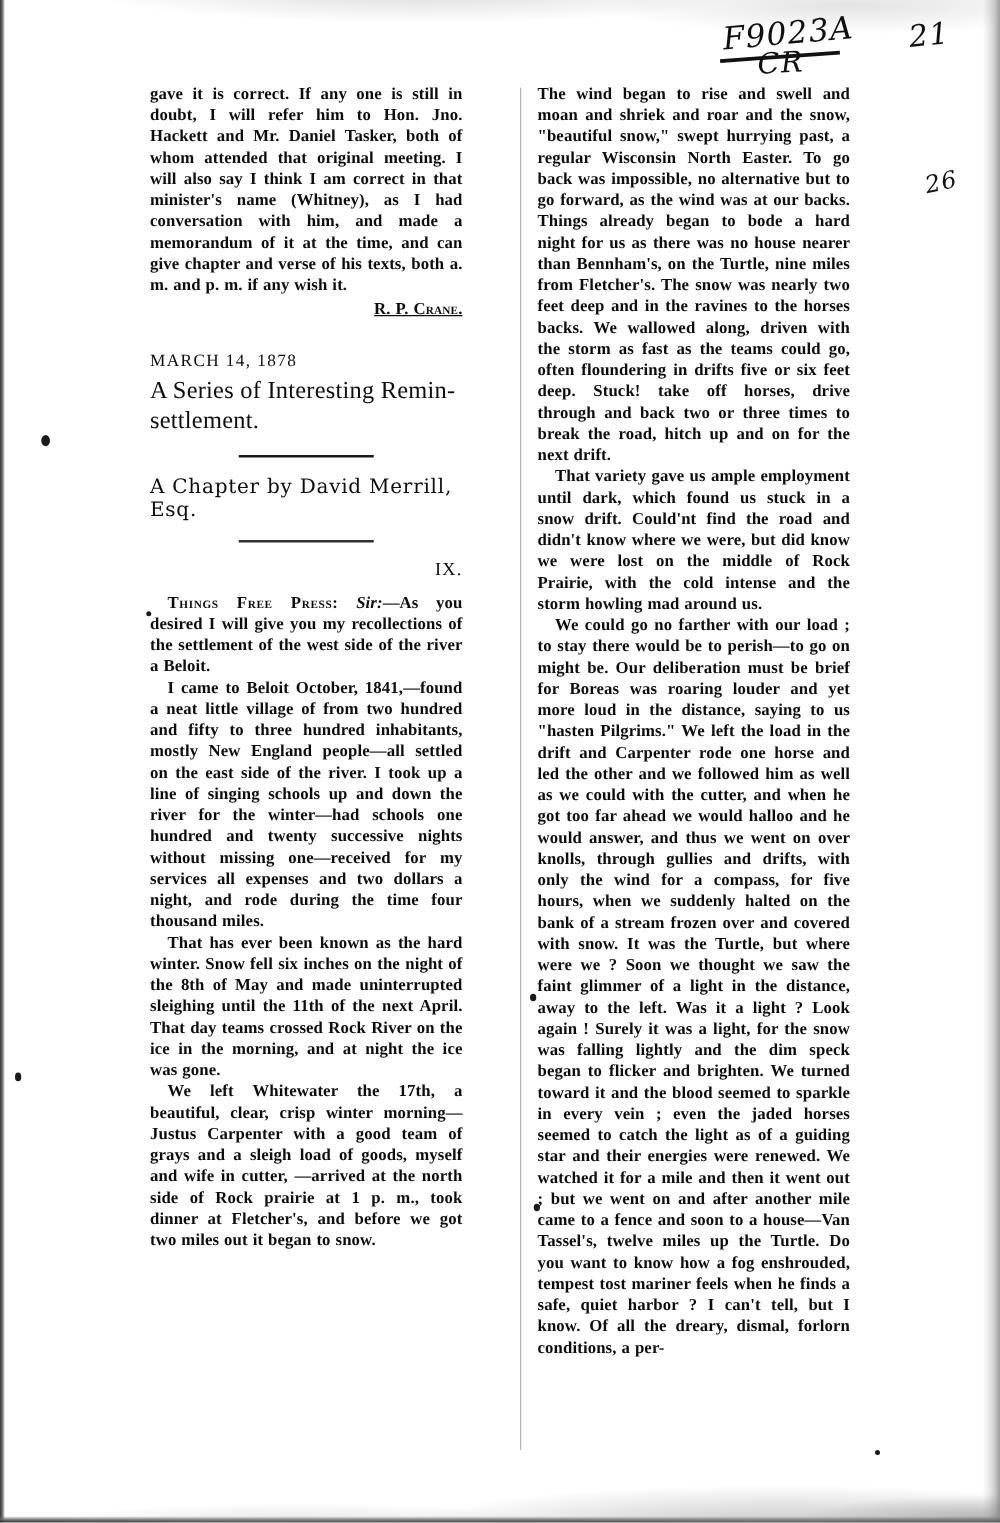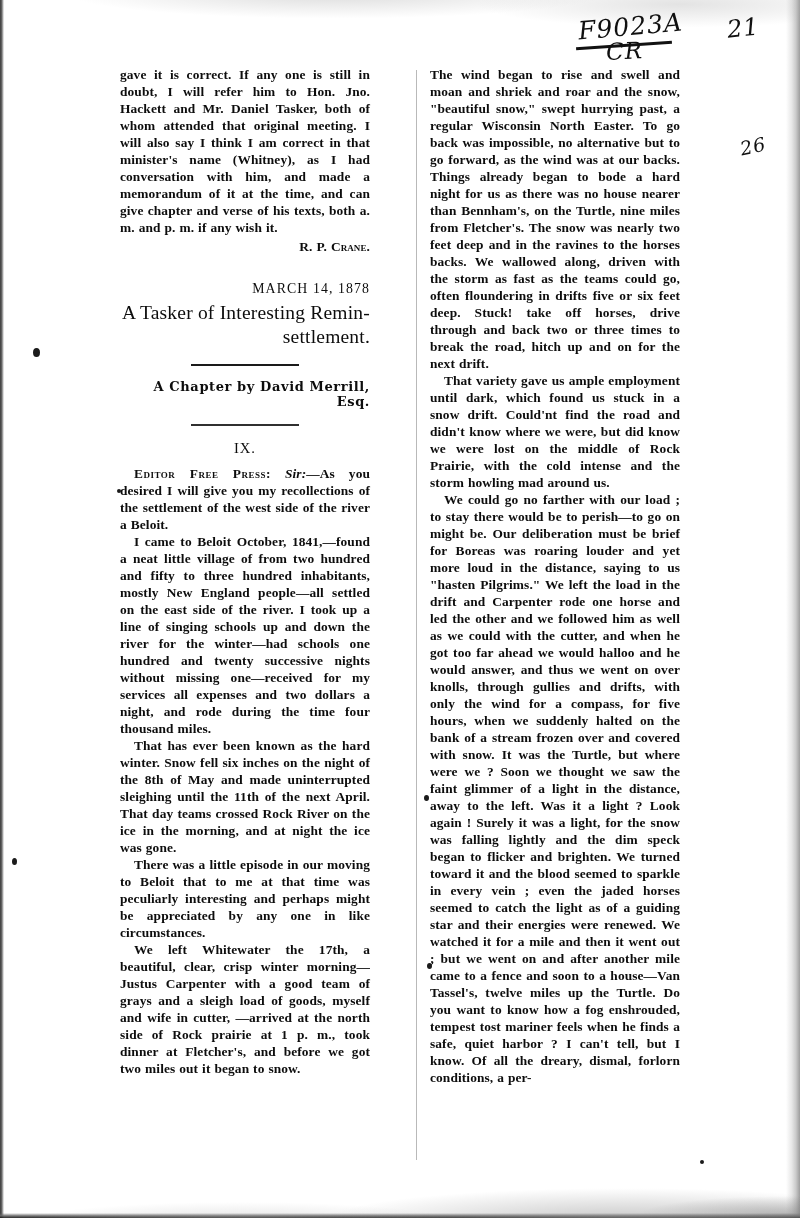--- a/index.html
+++ b/index.html
@@ -134,52 +134,53 @@
   }
   .col p.noindent { text-indent: 0; }
 
   .signature {
     margin: 2px 0 0 0 !important;
     text-align: right !important;
     text-indent: 0 !important;
     font-variant: small-caps;
     font-size: 13.4px;
     letter-spacing: .4px;
-  }
-
-  
-  .masthead { margin: 26px 0 0 0; text-align: right; }
+    text-decoration: underline;
+  }
+
+  
+  .masthead { margin: 26px 0 0 0; text-align: left; }
   .mh-date {
     font-size: 13.8px;
     letter-spacing: 1.1px;
     margin-bottom: 4px;
   }
   .mh-title {
     font-size: 19.5px;
     line-height: 24px;
     letter-spacing: .2px;
     font-weight: 400;
   }
   .rule-short {
     width: 108px; height: 2px;
     background: #1a1a1a;
     margin: 15px auto 13px auto;
   }
   .rule-short.thin { height: 2px; opacity: .9; }
   .mh-byline {
-    font-size: 13px;
-    font-weight: 700;
+    font-size: 16px;
+    font-weight: 400;
     letter-spacing: .6px;
     font-family: "DejaVu Serif", serif;
   }
   .mh-section {
     font-size: 14.6px;
     letter-spacing: 1px;
     margin: 14px 0 8px 0;
-    text-align: center;
+    text-align: right;
   }
   .smallcaps {
     font-variant: small-caps;
     letter-spacing: .5px;
   }
   .ital { font-style: italic; }
 </style>
 </head>
 <body>
 
@@ -210,35 +211,34 @@
 
     <div class="col col-left">
 
       <p class="noindent">gave it is correct. If any one is still in doubt, I will refer him to Hon. Jno. Hackett and Mr. Daniel Tasker, both of whom attended that original meeting. I will also say I think I am correct in that minister's name (Whitney), as I had conversation with him, and made a memorandum of it at the time, and can give chapter and verse of his texts, both a. m. and p. m. if any wish it.</p>
 
       <p class="signature">R. P. Crane.</p>
 
       <div class="masthead">
         <div class="mh-date">MARCH 14, 1878</div>
         <div class="mh-title">
-          <span>A Tasker of Interesting Remin-</span><br>
+          <span>A Series of Interesting Remin-</span><br>
           <span>settlement.</span>
         </div>
         <div class="rule-short"></div>
         <div class="mh-byline">A Chapter by David Merrill, Esq.</div>
         <div class="rule-short thin"></div>
       </div>
 
       <div class="mh-section">IX.</div>
 
-      <p><span class="smallcaps">Editor Free Press:</span> <span class="ital">Sir:</span><span>—As you desired I will give you my recollections of the settlement of the west side of the river a Beloit.</span></p>
+      <p><span class="smallcaps">Things Free Press:</span> <span class="ital">Sir:</span><span>—As you desired I will give you my recollections of the settlement of the west side of the river a Beloit.</span></p>
 
       <p>I came to Beloit October, 1841,—found a neat little village of from two hundred and fifty to three hundred inhabitants, mostly New England people—all settled on the east side of the river. I took up a line of singing schools up and down the river for the winter—had schools one hundred and twenty successive nights without missing one—received for my services all expenses and two dollars a night, and rode during the time four thousand miles.</p>
       <p>That has ever been known as the hard winter. Snow fell six inches on the night of the 8th of May and made uninterrupted sleighing until the 11th of the next April. That day teams crossed Rock River on the ice in the morning, and at night the ice was gone.</p>
-      <p>There was a little episode in our moving to Beloit that to me at that time was peculiarly interesting and perhaps might be appreciated by any one in like circumstances.</p>
       <p>We left Whitewater the 17th, a beautiful, clear, crisp winter morning—Justus Carpenter with a good team of grays and a sleigh load of goods, myself and wife in cutter, —arrived at the north side of Rock prairie at 1 p. m., took dinner at Fletcher's, and before we got two miles out it began to snow.</p>
     </div>
 
     <div class="col col-right">
       <p class="noindent">The wind began to rise and swell and moan and shriek and roar and the snow, "beautiful snow," swept hurrying past, a regular Wisconsin North Easter. To go back was impossible, no alternative but to go forward, as the wind was at our backs. Things already began to bode a hard night for us as there was no house nearer than Bennham's, on the Turtle, nine miles from Fletcher's. The snow was nearly two feet deep and in the ravines to the horses backs. We wallowed along, driven with the storm as fast as the teams could go, often floundering in drifts five or six feet deep. Stuck! take off horses, drive through and back two or three times to break the road, hitch up and on for the next drift.</p>
       <p>That variety gave us ample employment until dark, which found us stuck in a snow drift. Could'nt find the road and didn't know where we were, but did know we were lost on the middle of Rock Prairie, with the cold intense and the storm howling mad around us.</p>
       <p>We could go no farther with our load ; to stay there would be to perish—to go on might be. Our deliberation must be brief for Boreas was roaring louder and yet more loud in the distance, saying to us "hasten Pilgrims." We left the load in the drift and Carpenter rode one horse and led the other and we followed him as well as we could with the cutter, and when he got too far ahead we would halloo and he would answer, and thus we went on over knolls, through gullies and drifts, with only the wind for a compass, for five hours, when we suddenly halted on the bank of a stream frozen over and covered with snow. It was the Turtle, but where were we ? Soon we thought we saw the faint glimmer of a light in the distance, away to the left. Was it a light ? Look again ! Surely it was a light, for the snow was falling lightly and the dim speck began to flicker and brighten. We turned toward it and the blood seemed to sparkle in every vein ; even the jaded horses seemed to catch the light as of a guiding star and their energies were renewed. We watched it for a mile and then it went out ; but we went on and after another mile came to a fence and soon to a house—Van Tassel's, twelve miles up the Turtle. Do you want to know how a fog enshrouded, tempest tost mariner feels when he finds a safe, quiet harbor ? I can't tell, but I know. Of all the dreary, dismal, forlorn conditions, a per-</p>
     </div>
 
   </div>

